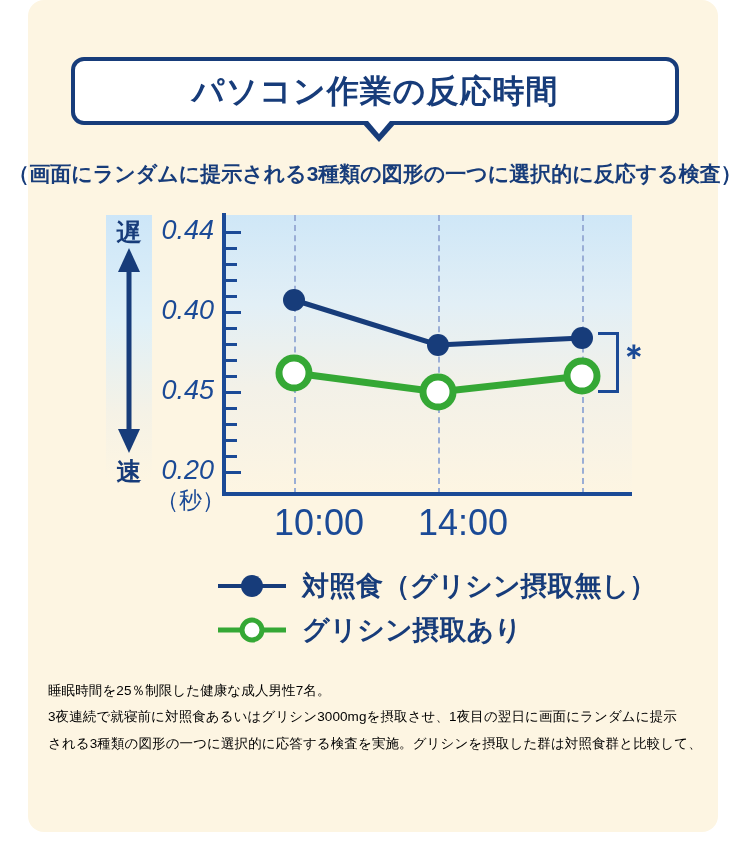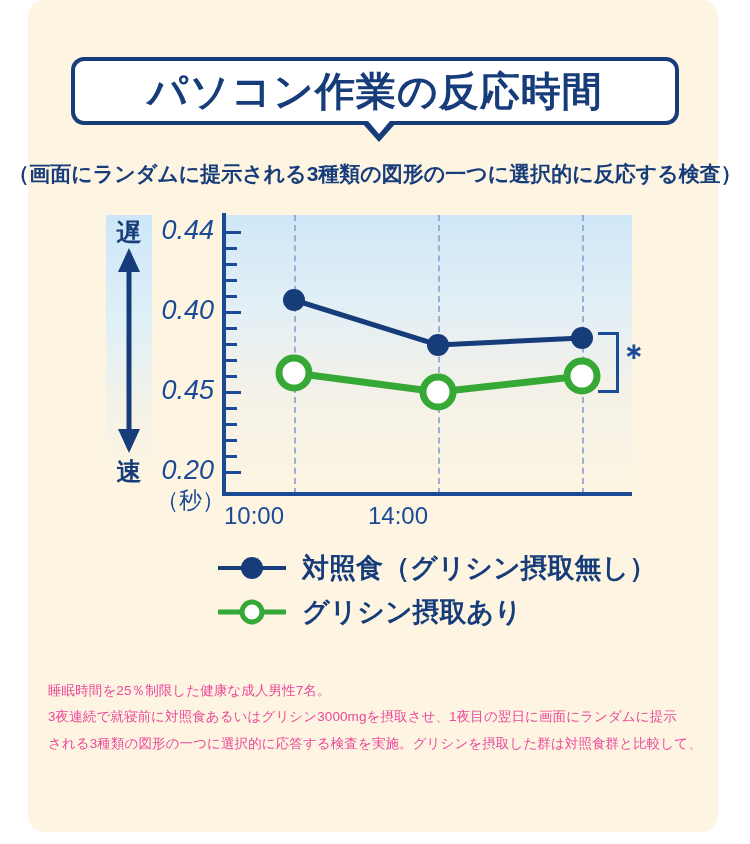--- a/index.html
+++ b/index.html
@@ -35,21 +35,21 @@
     height: 68px;
     box-sizing: border-box;
     background: #ffffff;
     border: 4px solid #173c7a;
     border-radius: 13px;
     display: flex;
     align-items: center;
     justify-content: center;
   }
   #title-text {
-    font-size: 40px;
+    font-size: 32px;
     font-weight: bold;
     color: #173c7a;
     letter-spacing: 1px;
     line-height: 1;
     white-space: nowrap;
   }
   
   #title-tail-outer {
     position: absolute;
     left: 362px;
@@ -167,22 +167,22 @@
     text-align: right;
     font-size: 23px;
     color: #1b4a96;
     white-space: nowrap;
   }
 
   .xlabel {
     position: absolute;
     top: 502px;
     width: 140px;
-    text-align: left;
-    font-size: 24px;
+    text-align: right;
+    font-size: 36px;
     font-weight: 500;
     color: #1b4a96;
     white-space: nowrap;
   }
 
   
   #speed-strip {
     position: absolute;
     left: 106px;
     top: 215px;
@@ -235,21 +235,21 @@
     font-size: 32px;
     font-weight: bold;
     color: #1b4a96;
     line-height: 1;
   }
 
   
   #legend {
     position: absolute;
     left: 216px;
-    top: 550px;
+    top: 568px;
     width: 460px;
   }
   .legend-row {
     display: flex;
     align-items: center;
     height: 36px;
     margin-bottom: 8px;
   }
   .legend-marker {
     width: 72px;
@@ -265,21 +265,21 @@
     margin-left: 14px;
   }
 
   
   #footnote {
     position: absolute;
     left: 48px;
     top: 678px;
     width: 650px;
     font-size: 13.5px;
-    color: #ec4899;
+    color: #000000;
     line-height: 1.95;
     letter-spacing: 0.1px;
   }
   #footnote div { white-space: nowrap; }
 </style>
 </head>
 <body>
 
 <div id="panel"></div>
 

